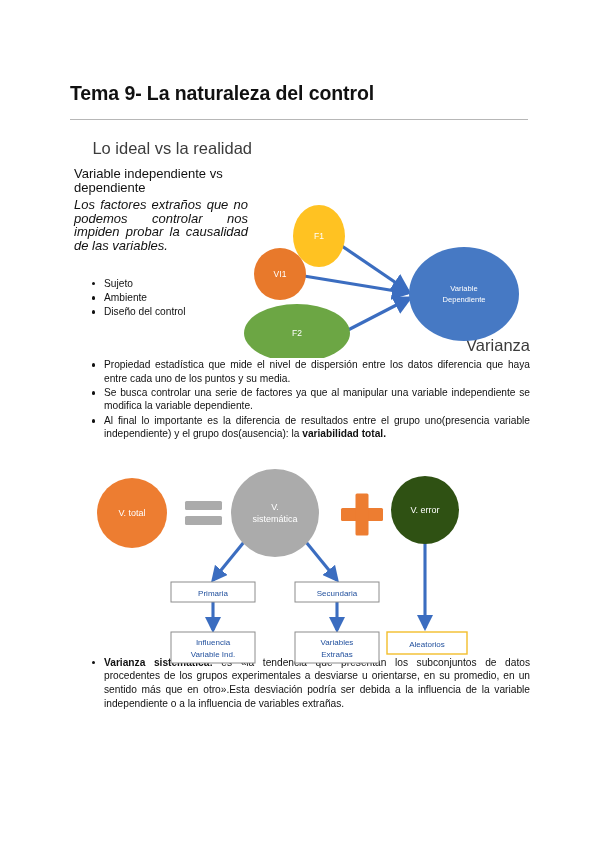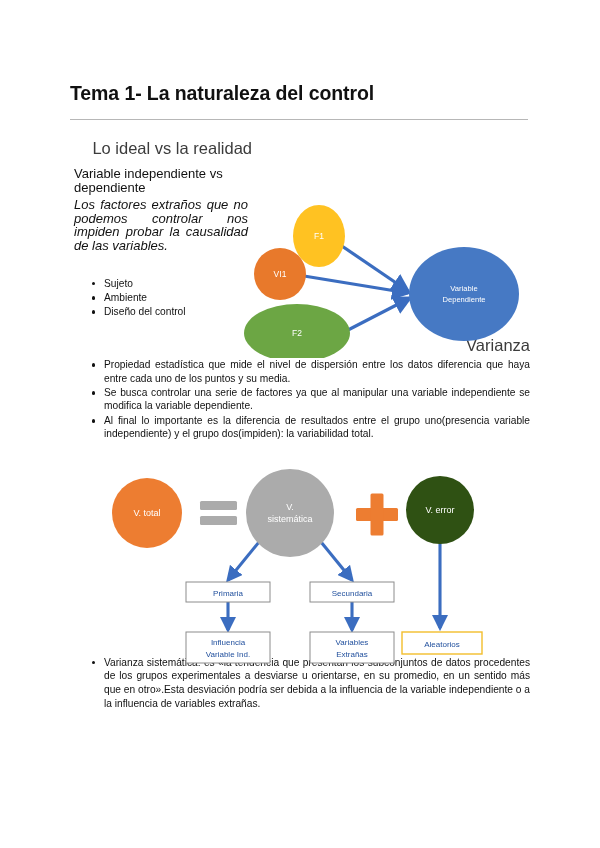--- a/index.html
+++ b/index.html
@@ -82,21 +82,21 @@
   ul.bullets > li::before {
     content: "";
     position: absolute;
     left: -12px;
     top: 5.5px;
     width: 3.4px;
     height: 3.4px;
     border-radius: 50%;
     background: #111;
   }
-  b, strong { font-weight: normal; }
+  b, strong { font-weight: bold; }
 
   
   .intro-col {
     width: 182px;
   }
 
   
   .diagram1 {
     position: absolute;
     left: 232px;
@@ -107,21 +107,21 @@
   .diagram1 svg, .diagram2 svg { display: block; }
   .ell-label {
     fill: #ffffff;
     font-family: "Liberation Sans", sans-serif;
     text-anchor: middle;
   }
 
   
   .diagram2 {
     position: absolute;
-    left: 100px;
+    left: 85px;
     top: 468px;
     width: 420px;
     height: 205px;
     text-align: right;
   }
 
   .box-label {
     font-family: "Liberation Sans", sans-serif;
     text-anchor: middle;
     fill: #1f4e9c;
@@ -132,21 +132,21 @@
     text-anchor: middle;
   }
 </style>
 </head>
 <body>
 
 <div class="page">
 
   <div class="content">
 
-    <h1 class="doc-title">Tema 1- La naturaleza del control</h1>
+    <h1 class="doc-title">Tema 9- La naturaleza del control</h1>
     <div class="title-rule"></div>
 
     <div style="height:18px"></div>
 
     <div class="intro-col">
       <h2 class="h2">Lo ideal vs la realidad</h2>
       <div style="height:4px"></div>
       <p class="body-text">Variable independiente vs dependiente</p>
       <p class="body-text justify">Los factores extraños que no podemos controlar nos impiden probar la causalidad de las variables.</p>
     </div>
@@ -161,21 +161,21 @@
       </ul>
     </div>
 
     <div style="height:16px"></div>
 
     <div>
       <h2 class="h2">Varianza</h2>
       <ul class="bullets">
         <li>Propiedad estadística que mide el nivel de dispersión entre los datos diferencia que haya entre cada uno de los puntos y su media.</li>
         <li>Se busca controlar una serie de factores ya que al manipular una variable independiente se modifica la variable dependiente.</li>
-        <li><span>Al final lo importante es la diferencia de resultados entre el grupo uno(presencia variable independiente) y el grupo dos(impiden): la </span><b>variabilidad total.</b></li>
+        <li><span>Al final lo importante es la diferencia de resultados entre el grupo uno(presencia variable independiente) y el grupo dos(ausencia): la </span><b>variabilidad total.</b></li>
       </ul>
     </div>
 
     <div style="height:212px"></div>
 
     <div>
       <ul class="bullets">
         <li><b>Varianza sistemática:</b><span> es «la tendencia que presentan los subconjuntos de datos procedentes de los grupos experimentales a desviarse u orientarse, en su promedio, en un sentido más que en otro».Esta desviación podría ser debida a la influencia de la variable independiente o a la influencia de variables extrañas.</span></li>
       </ul>
     </div>

